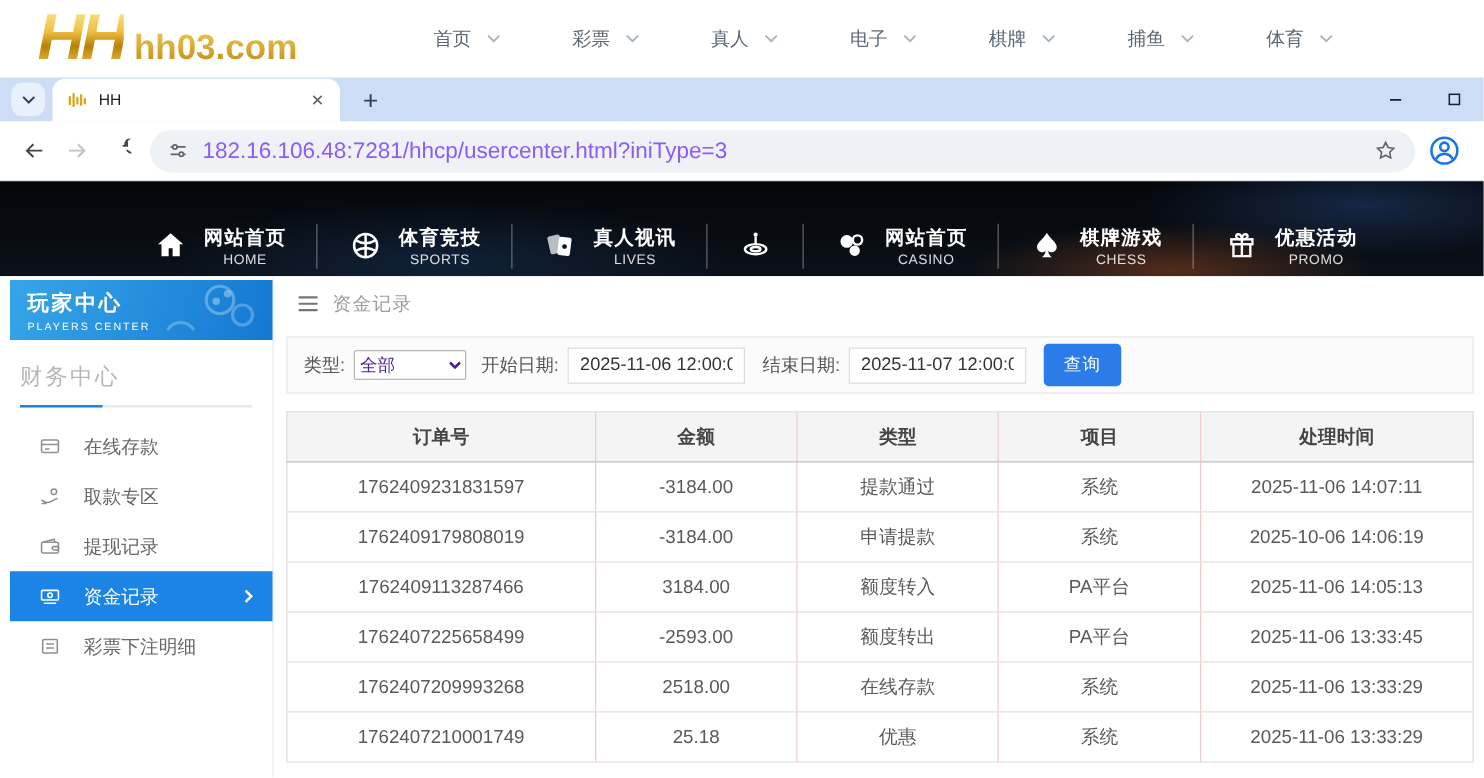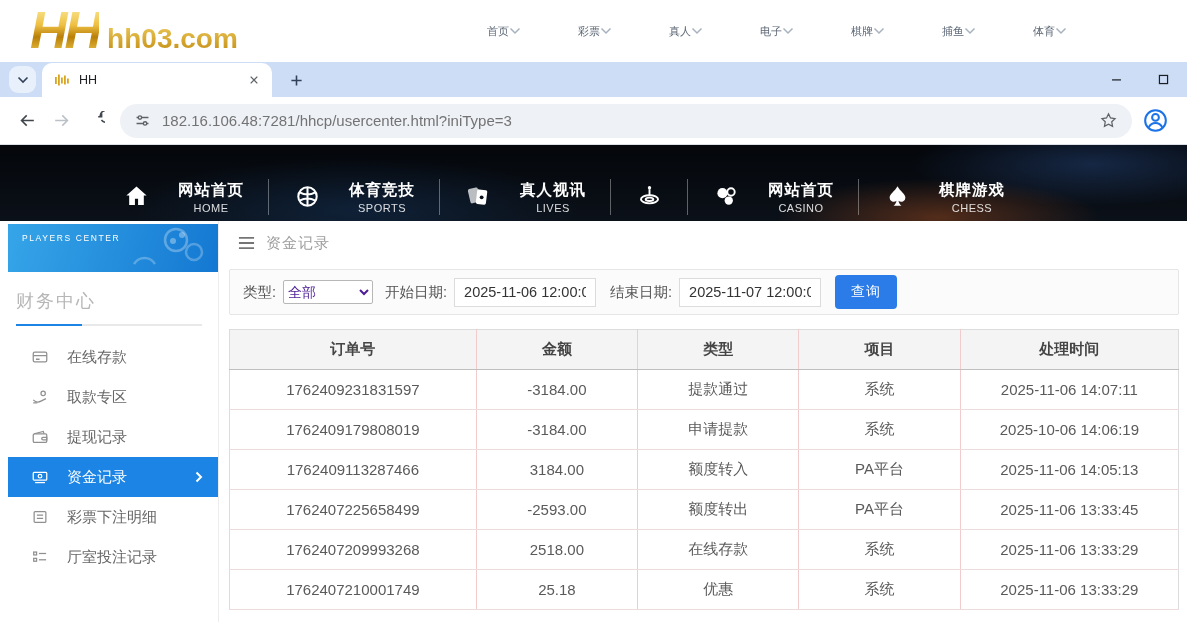--- a/index.html
+++ b/index.html
@@ -10,21 +10,21 @@
   
   .site-header{ height:62px; background:#fff; display:flex; align-items:center; position:relative; }
   .logo{ display:flex; align-items:baseline; margin-left:30px; cursor:pointer; }
   .logo-hh{ font-size:52px; line-height:.95; font-weight:bold; font-style:italic; letter-spacing:-3px;
     background:linear-gradient(180deg,#f8e086 8%,#eec043 38%,#b97f06 62%,#f2cd52 100%);
     -webkit-background-clip:text; background-clip:text; color:transparent; }
   .logo-domain{ font-size:28px; font-weight:bold; margin-left:8px;
     background:linear-gradient(180deg,#eecb5e,#c08a0e);
     -webkit-background-clip:text; background-clip:text; color:transparent; }
   .site-nav{ margin-left:auto; margin-right:120px; display:flex; gap:57px; }
-  .snav-item{ display:flex; align-items:center; gap:0; font-size:11px; color:#5c6775; cursor:pointer; }
+  .snav-item{ display:flex; align-items:center; gap:12px; font-size:15px; color:#5c6775; cursor:pointer; }
   .snav-item .chev{ width:12px; height:8px; color:#a7b2c0; }
 
   
   .browser{ height:560px; display:flex; flex-direction:column; }
   .tabstrip{ height:35px; background:var(--chrome-frame,#cdddf6); position:relative; display:flex; align-items:flex-end; }
   .tab-search{ position:absolute; left:9px; top:4px; width:27px; height:27px; border-radius:9px;
     background:rgba(255,255,255,.55); display:flex; align-items:center; justify-content:center; color:#32415a; cursor:pointer; }
   .tab-search svg{ width:12px; height:8px; }
   .tab{ margin-left:42px; width:230px; height:34px; background:#fff; border-radius:10px 10px 0 0;
     display:flex; align-items:center; padding:0 10px 0 12px; gap:9px; cursor:pointer; }
@@ -38,32 +38,32 @@
   .win-btn{ width:47px; height:35px; display:flex; align-items:center; justify-content:center; color:#1b1f26; cursor:pointer; }
   .win-btn svg{ width:13px; height:13px; }
 
   .toolbar{ height:48px; background:#fff; border-bottom:1px solid #dde0e6; display:flex; align-items:center; padding:0 10px; }
   .tb-icon{ width:34px; height:34px; border-radius:50%; display:flex; align-items:center; justify-content:center; color:#41464d; cursor:pointer; }
   .tb-icon svg{ width:19px; height:19px; }
   .tb-icon.disabled{ color:#bcc1c8; }
   .omnibox{ flex:1; height:34px; background:#eef1f6; border-radius:17px; margin:0 10px 0 8px;
     display:flex; align-items:center; padding:0 14px; gap:11px; cursor:text; }
   .omni-info{ width:17px; height:17px; color:#5f6368; }
-  .url{ font-size:15px; color:#737373; flex:1; white-space:nowrap; overflow:hidden; }
+  .url{ font-size:18px; color:#8b5cf6; flex:1; white-space:nowrap; overflow:hidden; }
   .star{ width:19px; height:19px; color:#5f6368; cursor:pointer; }
   .profile{ width:27px; height:27px; color:#1a73e8; margin-right:8px; cursor:pointer; }
 
   
   .darknav{ height:76px; display:flex; align-items:center; padding-left:98px;
     background:
       radial-gradient(230px 55px at 79% 95%, rgba(155,72,28,.5), transparent 70%),
       radial-gradient(260px 60px at 92% 25%, rgba(45,85,150,.4), transparent 70%),
       radial-gradient(320px 75px at 30% 85%, rgba(25,65,115,.35), transparent 70%),
       linear-gradient(180deg,#04060a,#0b1119); }
-  .dnav-item{ display:flex; align-items:center; gap:28px; padding:0 25px; height:46px; position:relative; cursor:pointer;margin-top:27px; }
+  .dnav-item{ display:flex; align-items:center; gap:13px; padding:0 25px; height:46px; position:relative; cursor:pointer;margin-top:27px; }
   .dnav-item:not(:last-child)::after{ content:""; position:absolute; right:0; top:5px; bottom:5px; width:1px; background:rgba(255,255,255,.35); }
   .dnav-icon{ width:27px; height:27px; color:#fff; }
   .dnav-icon svg{ width:27px; height:27px; }
   .dnav-text{ display:flex; flex-direction:column; align-items:center; }
   .dnav-cn{ font-size:15.5px; font-weight:bold; color:#fff; letter-spacing:1px; }
   .dnav-en{ font-size:11px; color:rgba(255,255,255,.85); letter-spacing:.5px; margin-top:1px; }
 
   
   .content{ flex:1; display:flex; background:#fff; overflow:hidden; }
   .sidebar{ width:219px; border-right:1px solid #ececec; padding-left:8px; flex-shrink:0; }
@@ -323,26 +323,41 @@
         <span class="dnav-icon">
           <svg viewBox="0 0 24 24" fill="currentColor">
             <path d="M12 2.8C9.6 7.4 5 9.4 5 13a3.7 3.7 0 0 0 6.1 2.8c-.25 1.9-1.1 3.2-2.6 4.4h7c-1.5-1.2-2.35-2.5-2.6-4.4A3.7 3.7 0 0 0 19 13c0-3.6-4.6-5.6-7-10.2z"></path>
           </svg>
         </span>
         <div class="dnav-text">
           <span class="dnav-cn">棋牌游戏</span>
           <span class="dnav-en">CHESS</span>
         </div>
       </div>
+      <div class="dnav-item">
+        <span class="dnav-icon">
+          <svg viewBox="0 0 24 24" fill="none" stroke="currentColor" stroke-width="1.7">
+            <rect x="4.5" y="7.5" width="15" height="3.5"></rect>
+            <path d="M6 11.5v8h12v-8"></path>
+            <path d="M12 7.5v12"></path>
+            <path d="M12 7.5c-3 0-4.6-1.2-4-2.8.5-1.2 2.7-1 3.5.5.4.7.5 1.4.5 2.3zm0 0c3 0 4.6-1.2 4-2.8-.5-1.2-2.7-1-3.5.5-.4.7-.5 1.4-.5 2.3z"></path>
+          </svg>
+        </span>
+        <div class="dnav-text">
+          <span class="dnav-cn">优惠活动</span>
+          <span class="dnav-en">PROMO</span>
+        </div>
+      </div>
     </div>
 
   <div class="content">
 
     <div class="sidebar">
       <div class="sb-header">
+        <div class="sb-title">玩家中心</div>
         <div class="sb-sub">PLAYERS CENTER</div>
         <svg class="sb-deco" viewBox="0 0 90 46">
           <circle cx="52" cy="14" r="11" fill="none" stroke="rgba(255,255,255,.35)" stroke-width="2.5"></circle>
           <circle cx="70" cy="26" r="8" fill="none" stroke="rgba(255,255,255,.3)" stroke-width="2.5"></circle>
           <circle cx="49" cy="15" r="3" fill="rgba(255,255,255,.4)"></circle>
           <circle cx="58" cy="9" r="3" fill="rgba(255,255,255,.4)"></circle>
           <path d="M10 38c5-8 16-8 21 0" stroke="rgba(255,255,255,.3)" stroke-width="2.5" fill="none"></path>
         </svg>
       </div>
       <div class="sb-section">
@@ -396,31 +411,20 @@
           </li>
           <li class="sb-item">
             <span class="sb-icon">
               <svg viewBox="0 0 20 20" fill="none" stroke="currentColor" stroke-width="1.4">
                 <rect x="3.5" y="4" width="13" height="12" rx="1"></rect>
                 <path d="M6.5 8h7M6.5 11.5h7"></path>
               </svg>
             </span>
             <span>彩票下注明细</span>
           </li>
-          <li class="sb-item">
-            <span class="sb-icon">
-              <svg viewBox="0 0 20 20" fill="none" stroke="currentColor" stroke-width="1.4">
-                <rect x="3" y="4.5" width="3.2" height="3.2"></rect>
-                <path d="M8.8 6.1h8"></path>
-                <rect x="3" y="11.5" width="3.2" height="3.2"></rect>
-                <path d="M8.8 13.1h8"></path>
-              </svg>
-            </span>
-            <span>厅室投注记录</span>
-          </li>
           <li class="sb-item"></li>
         </ul>
     </div>
 
     <div class="main">
       <div class="breadcrumb">
         <svg class="bc-icon" viewBox="0 0 18 14" stroke="currentColor" stroke-width="1.9">
             <path d="M1 1.5h16M1 7h16M1 12.5h16"></path>
           </svg>
         <span class="bc-title">资金记录</span>

